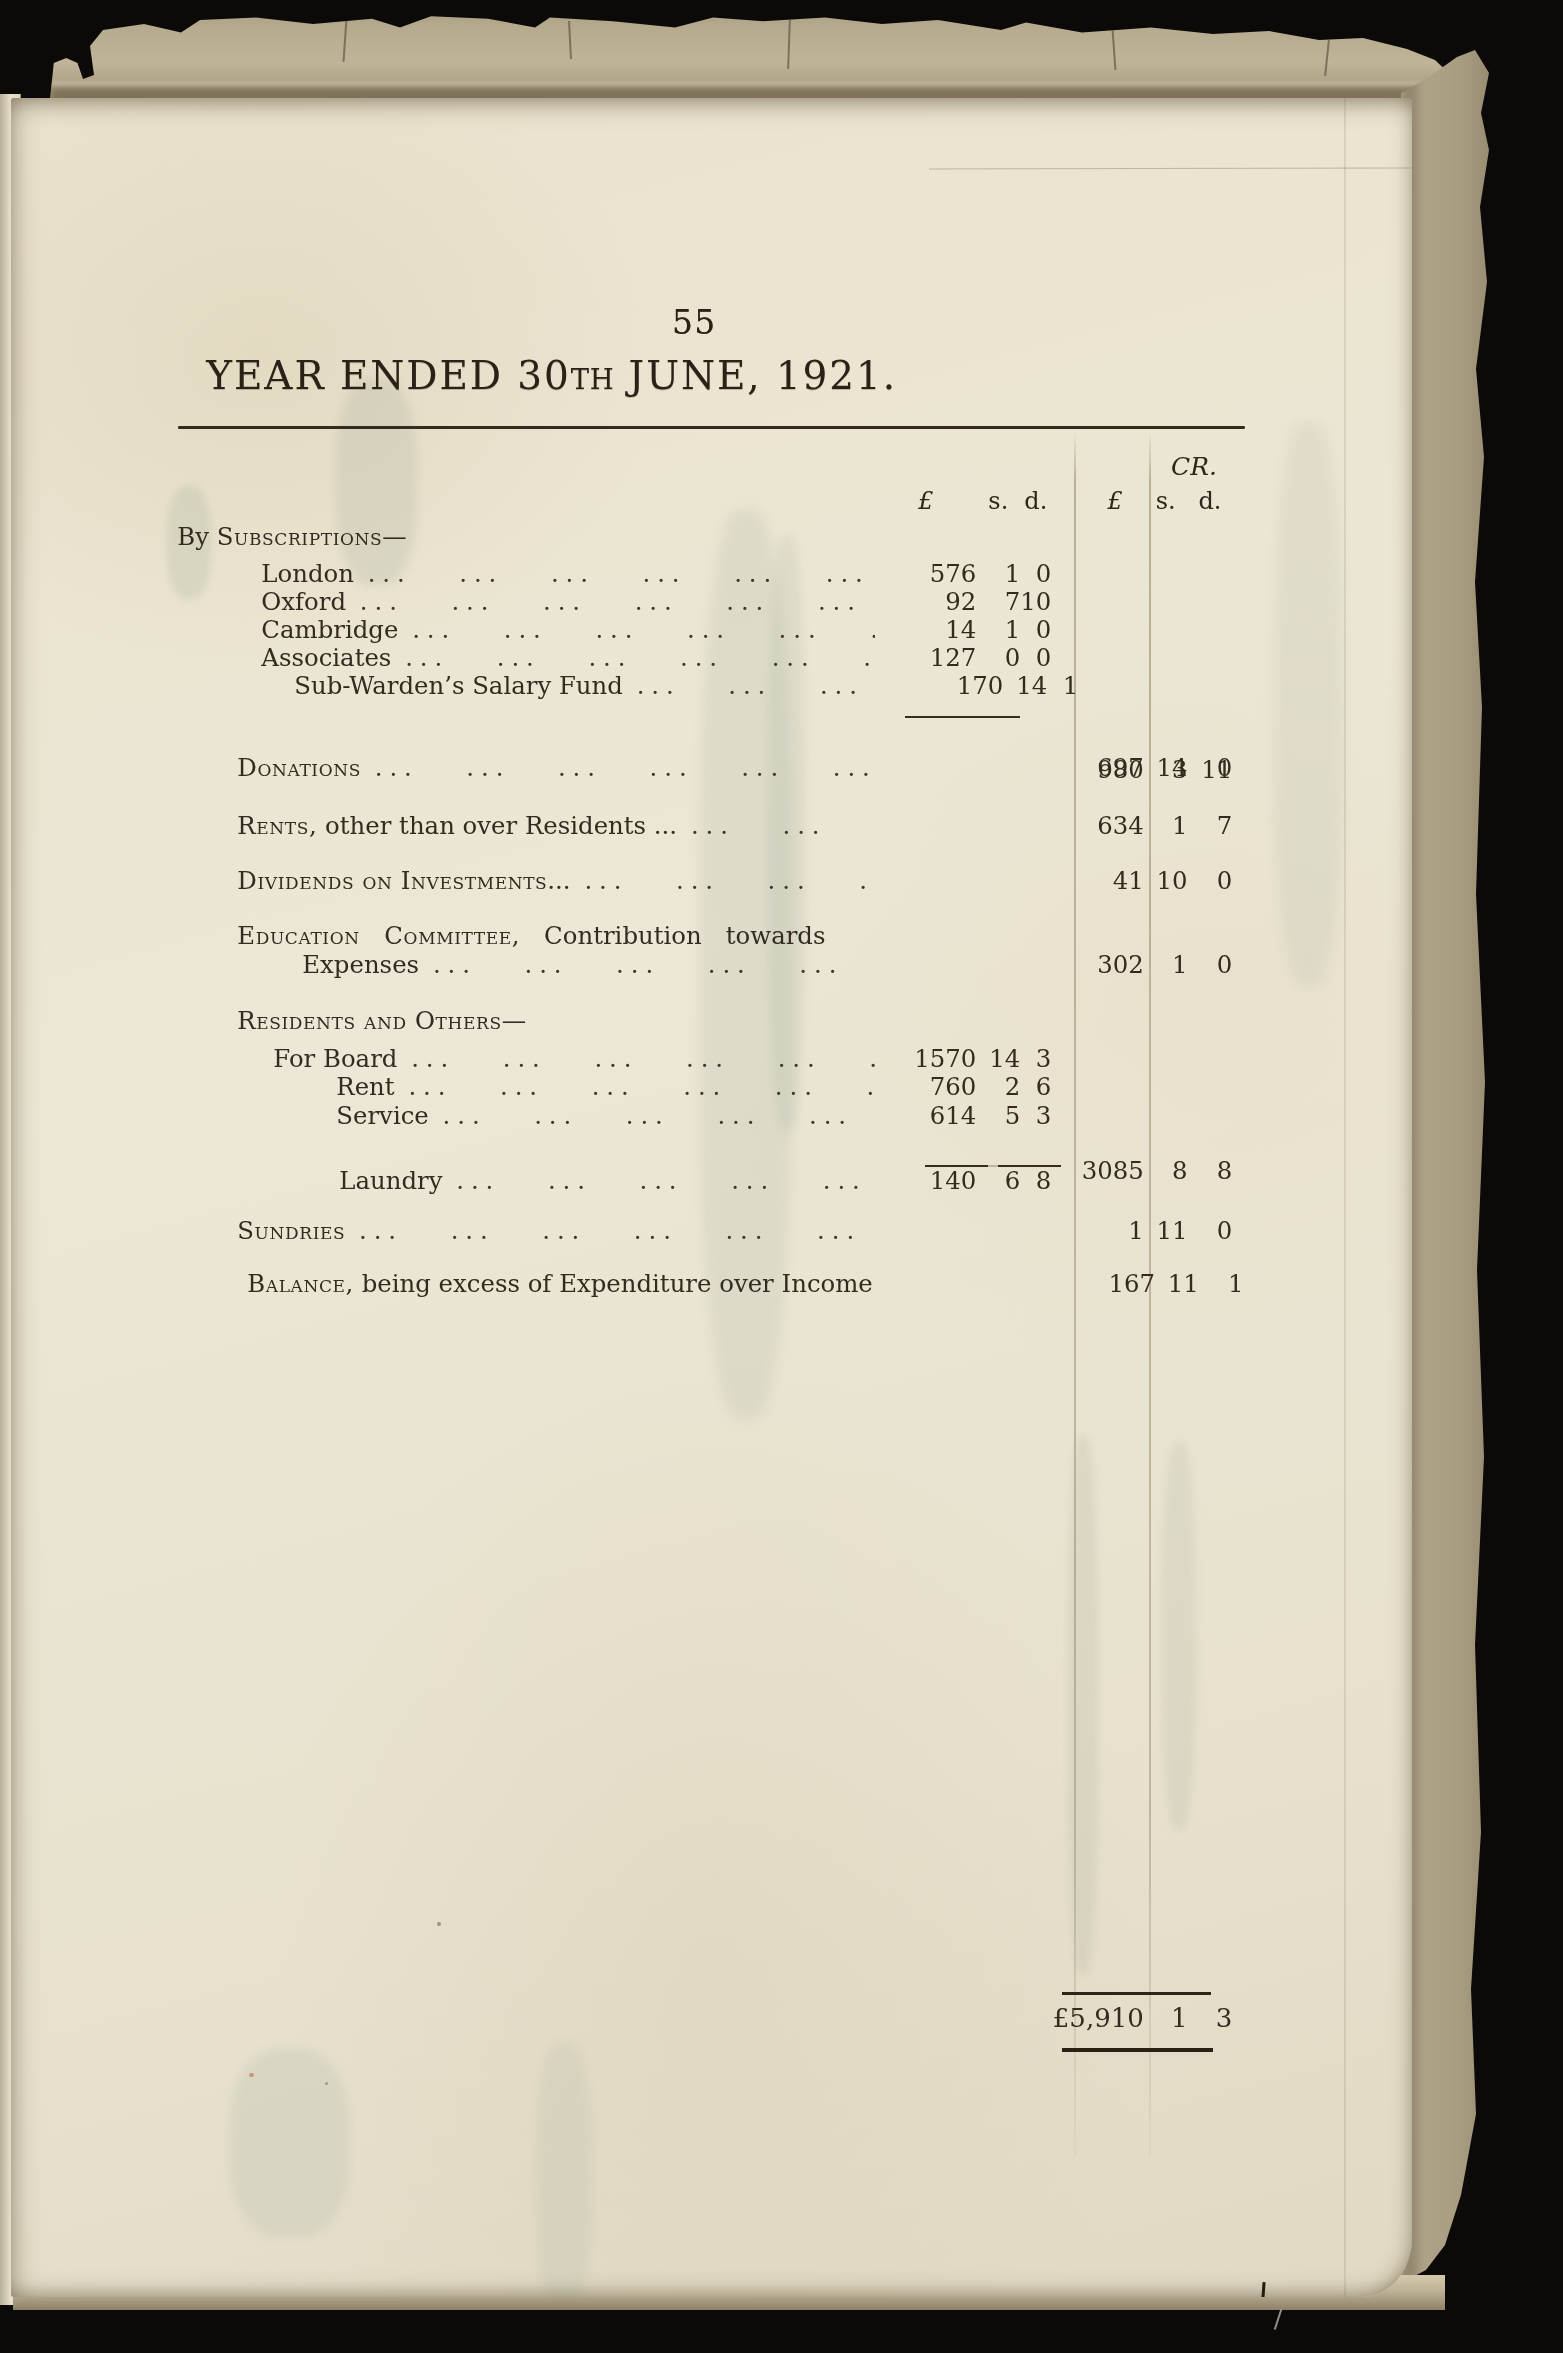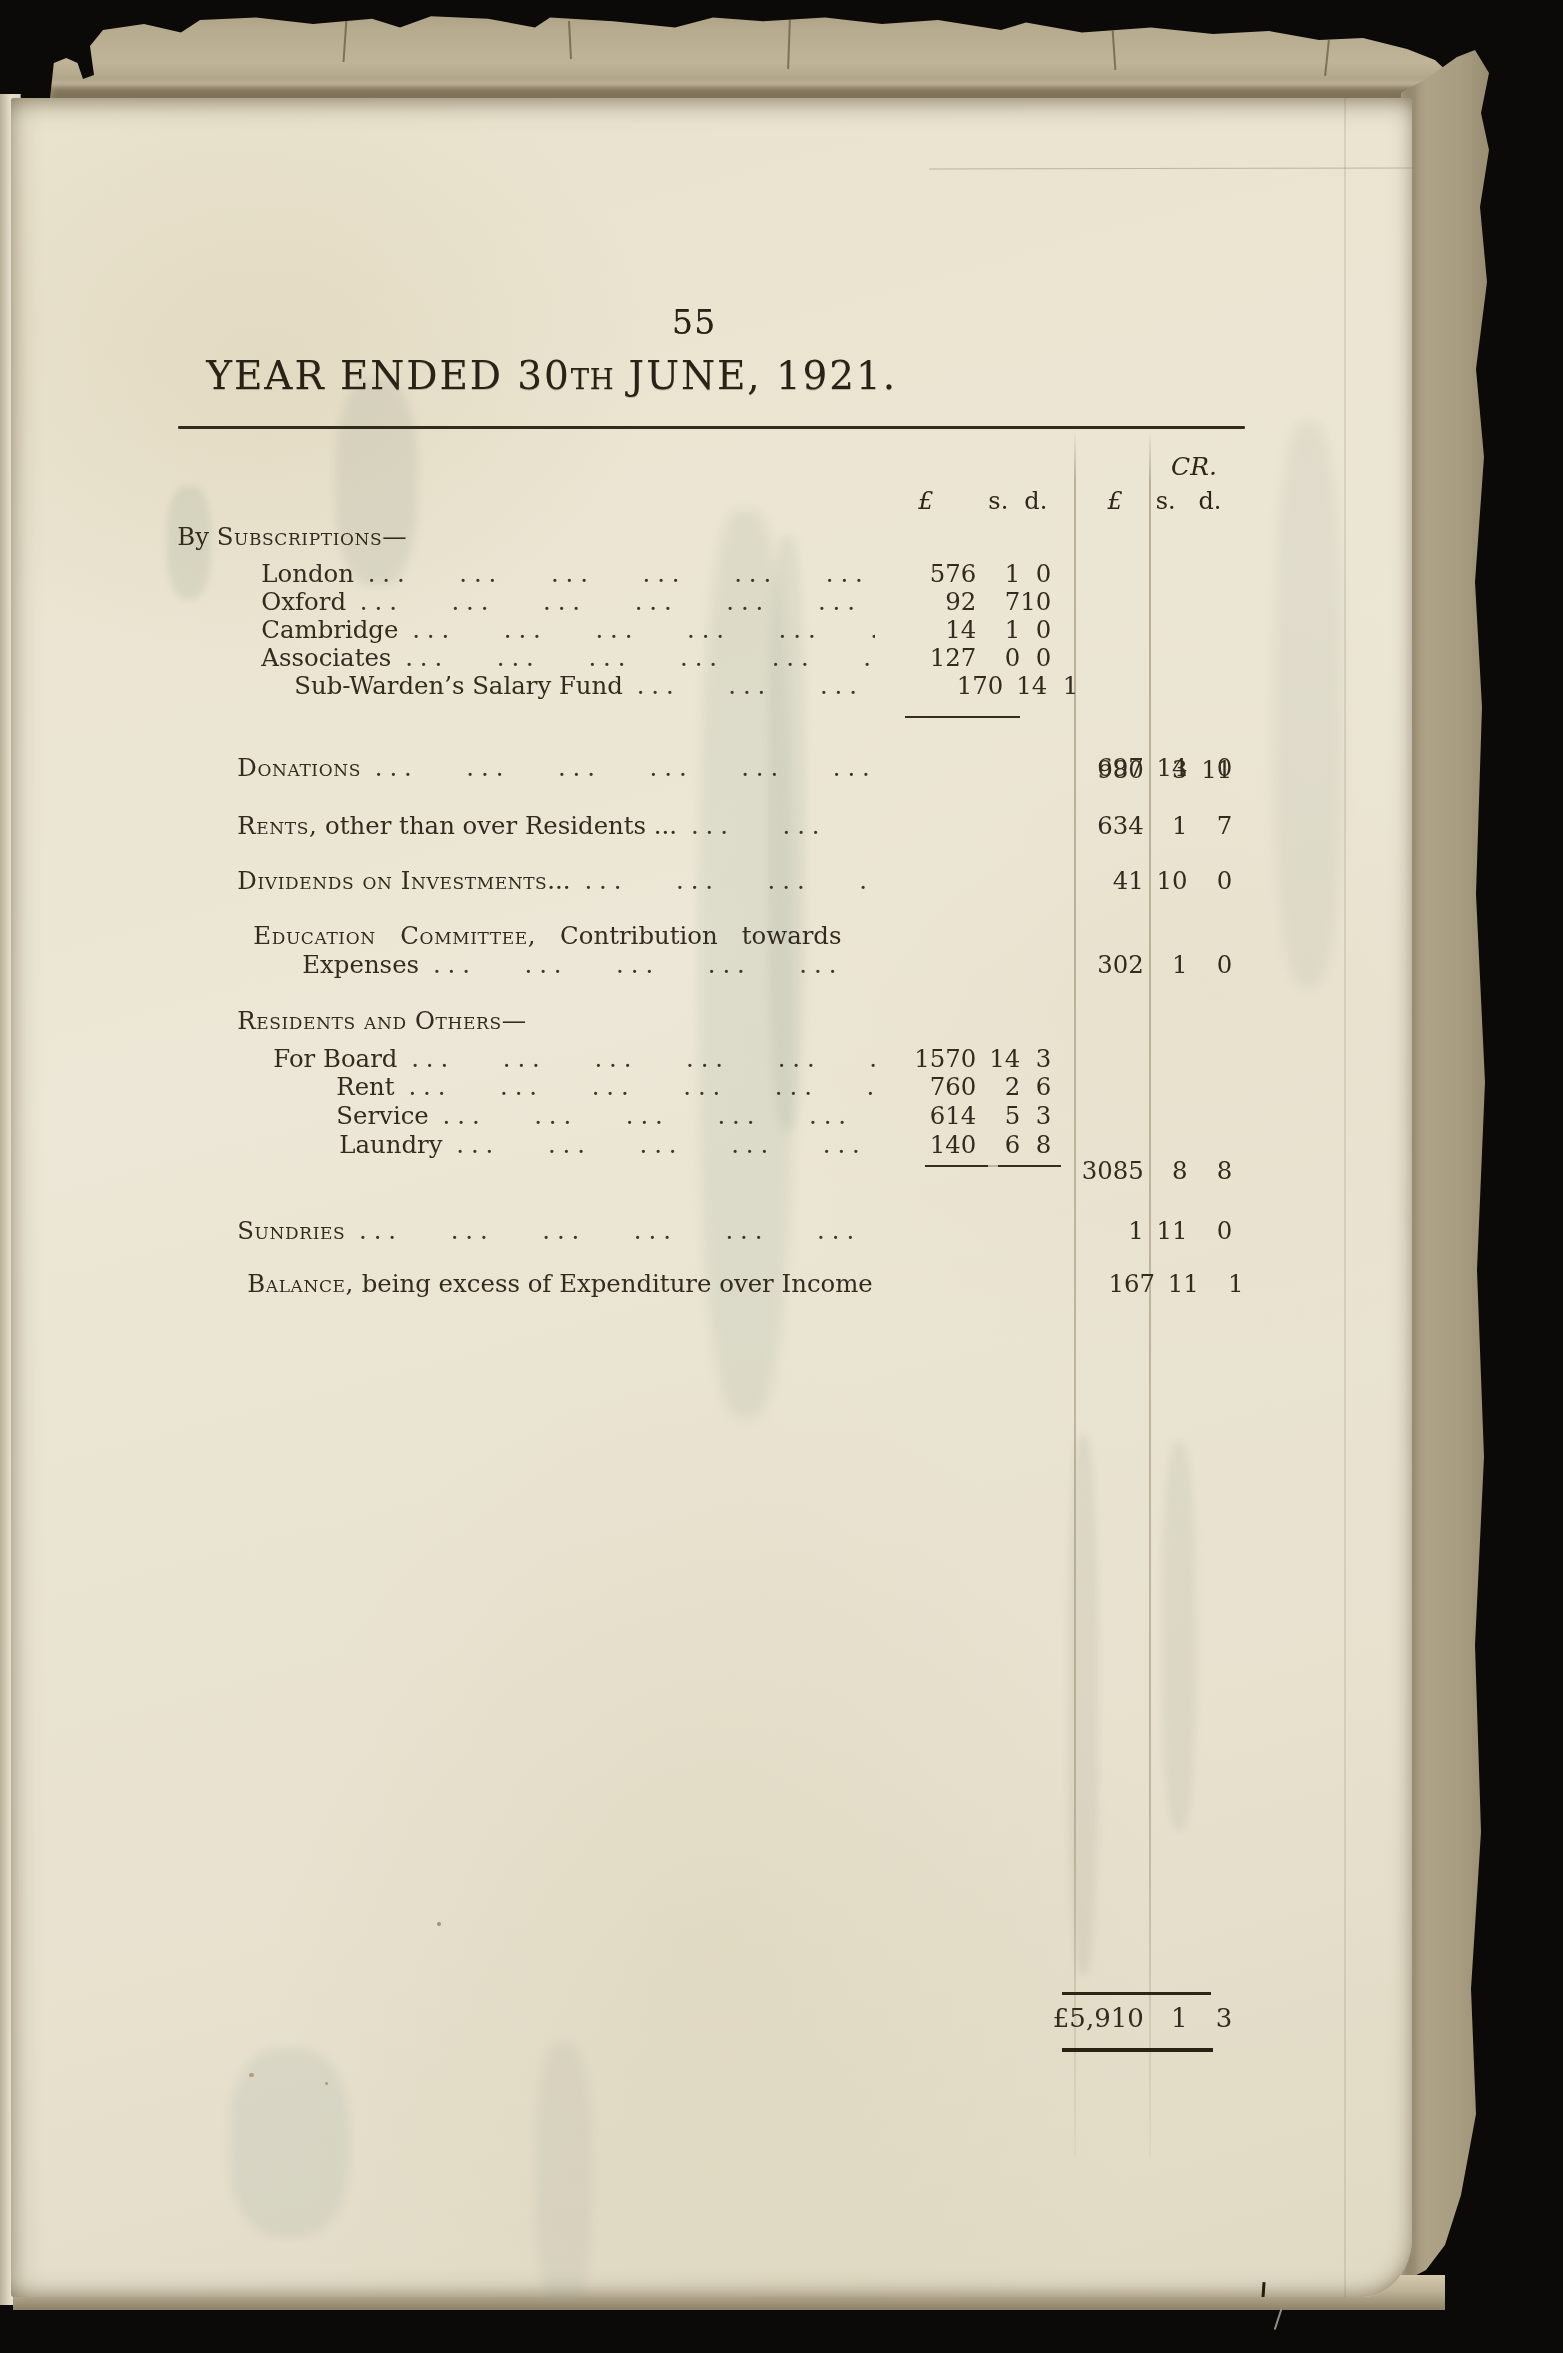--- a/index.html
+++ b/index.html
@@ -309,21 +309,21 @@
       <div class="label" style="margin-left:226px;"><span class="sc">Dividends on Investments</span><span>...</span></div>
       <div class="dots"></div>
       <div class="m col1"></div>
       <div class="m col2">
           <span class="p">41</span>
           <span class="s">10</span>
           <span class="d">0</span>
         </div>
     </div>
 
-    <div class="row" style="top:823px;padding-left:16px;">
+    <div class="row" style="top:823px;">
       <div class="label wide" style="margin-left:226px;"><span class="sc">Education Committee,</span><span> Contribution towards</span></div>
       <div class="dots nodots"></div>
       <div class="m col1"></div>
         <div class="m col2"></div>
     </div>
 
     <div class="row" style="top:852px;">
       <div class="label" style="margin-left:291px;">Expenses</div>
       <div class="dots"></div>
       <div class="m col1"></div>
@@ -368,21 +368,21 @@
       <div class="dots"></div>
       <div class="m col1">
           <span class="p">614</span>
           <span class="s">5</span>
           <span class="d">3</span>
         </div>
       <div class="m col2"></div>
     </div>
 
     <div class="row" style="top:1032px;">
-      <div class="label" style="margin-left:328px;">Laundry</div>
+      <div class="label" style="margin-left:328px;margin-top:36px;">Laundry</div>
       <div class="dots"></div>
       <div class="m col1">
           <span class="p">140</span>
           <span class="s">6</span>
           <span class="d">8</span>
         </div>
       <div class="m col2"></div>
     </div>
 
     <div class="sum-rule2"></div>

